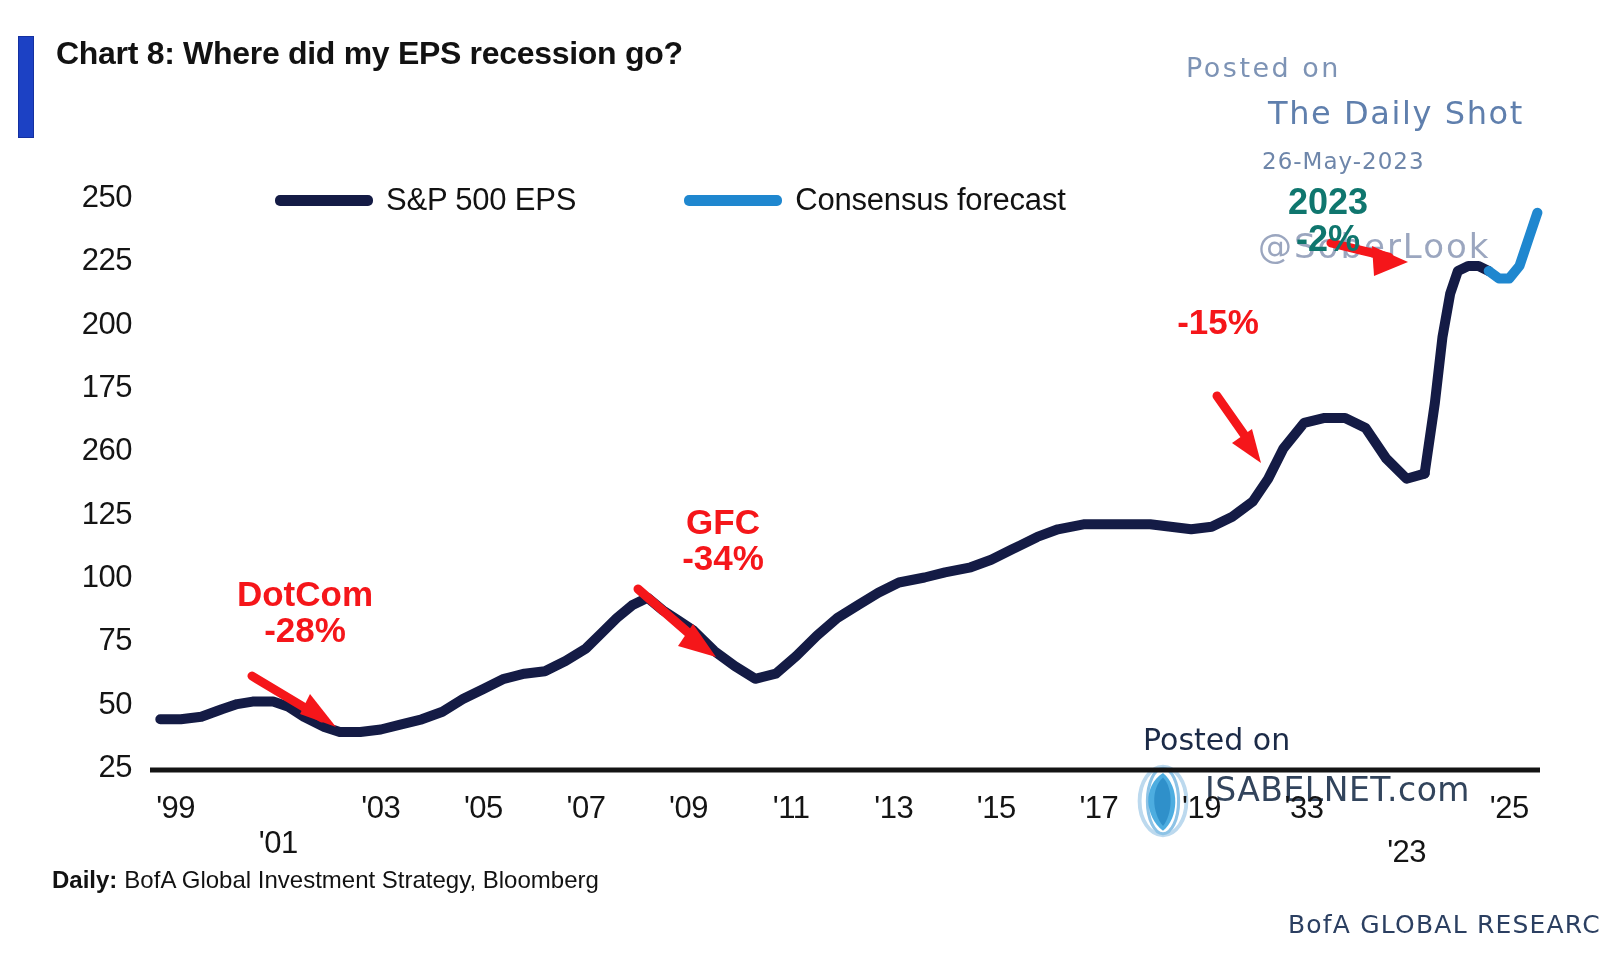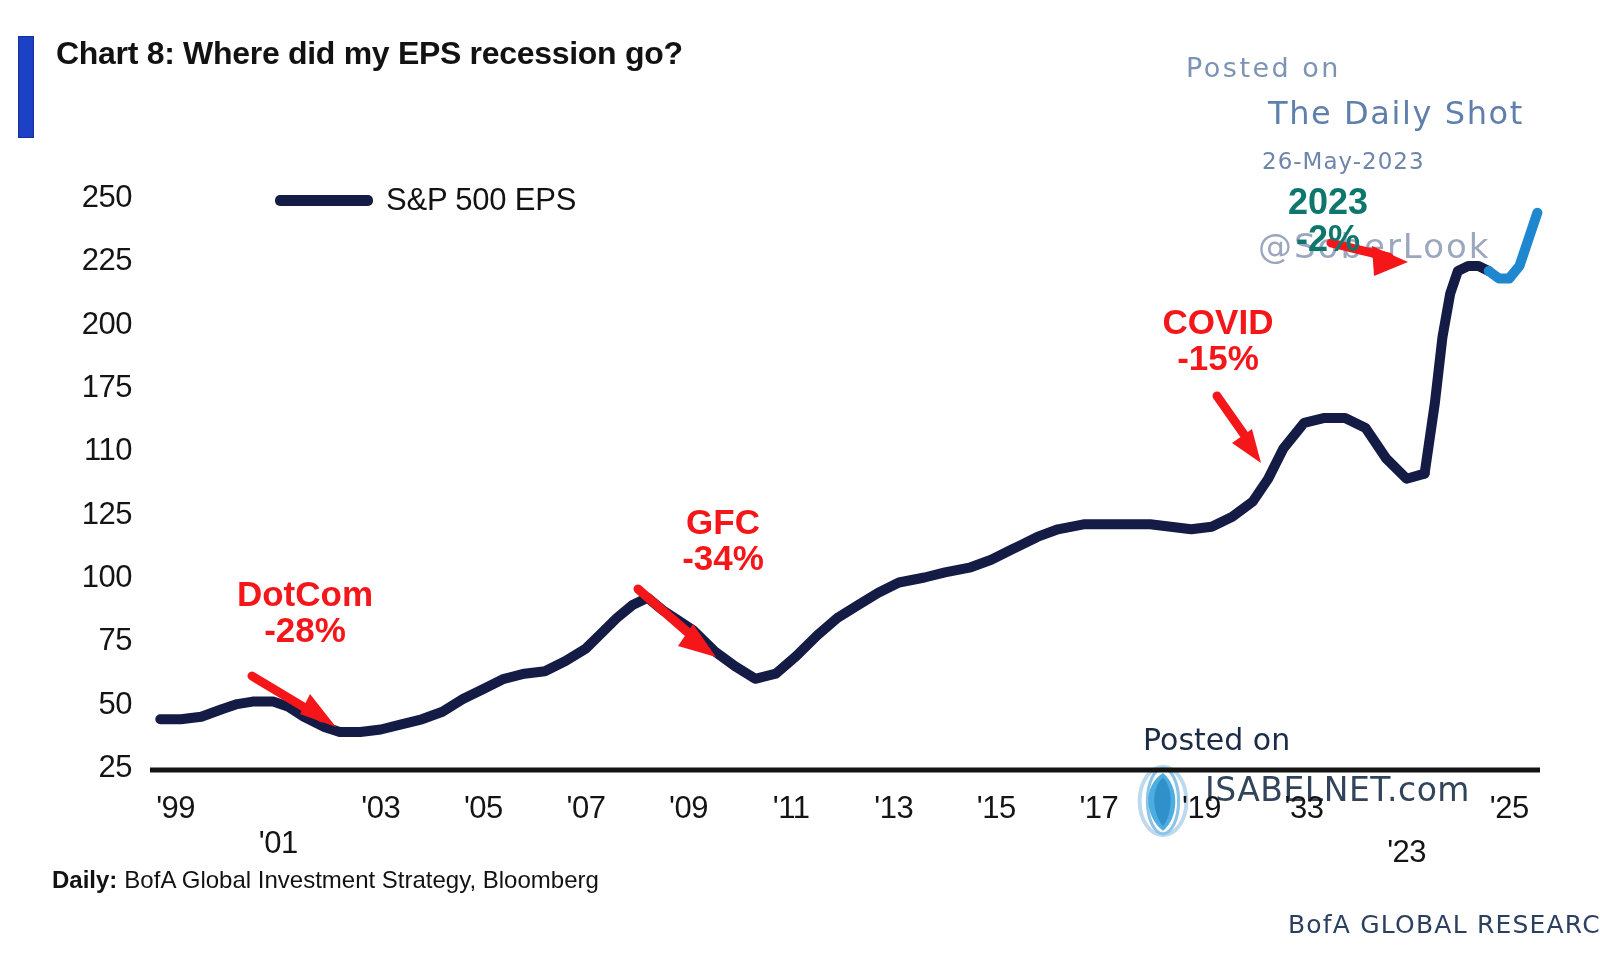--- a/index.html
+++ b/index.html
@@ -106,29 +106,33 @@
   <ellipse cx="50" cy="50" rx="20" ry="42" fill="none" stroke="#8dc3e6" stroke-width="4"></ellipse>
   <path d="M50 14 C24 30 26 70 50 88 C70 72 72 32 50 14 Z" fill="#2e9fda" opacity=".85"></path>
   <path d="M50 20 C34 34 36 66 50 82 C62 68 64 34 50 20 Z" fill="#1878b8" opacity=".55"></path>
 </svg>
 
 <div class="legend">
   <div class="legend-item">
     <span class="legend-swatch" style="background:#141b45"></span>
     <span class="legend-label">S&amp;P 500 EPS</span>
   </div>
+  <div class="legend-item">
+    <span class="legend-swatch" style="background:#1f87cf"></span>
+    <span class="legend-label">Consensus forecast</span>
+  </div>
 </div>
 
 <div id="ylabels">
     <div class="ytick" style="left: 40px; top: 749px;">25</div>
     <div class="ytick" style="left: 40px; top: 685.667px;">50</div>
     <div class="ytick" style="left: 40px; top: 622.333px;">75</div>
     <div class="ytick" style="left: 40px; top: 559px;">100</div>
     <div class="ytick" style="left: 40px; top: 495.667px;">125</div>
-    <div class="ytick" style="left: 40px; top: 432.333px;">110</div>
+    <div class="ytick" style="left: 40px; top: 432.333px;">260</div>
     <div class="ytick" style="left: 40px; top: 369px;">175</div>
     <div class="ytick" style="left: 40px; top: 305.667px;">200</div>
     <div class="ytick" style="left: 40px; top: 242.333px;">225</div>
     <div class="ytick" style="left: 40px; top: 179px;">250</div>
   </div>
 <div id="xlabels">
     <div class="xtick" style="left: 130.646px; top: 790px;">'99</div>
     <div class="xtick" style="left: 233.229px; top: 790px; margin-top: 35px;">'01</div>
     <div class="xtick" style="left: 335.812px; top: 790px;">'03</div>
     <div class="xtick" style="left: 438.395px; top: 790px;">'05</div>
@@ -172,21 +176,20 @@
 
 <div class="anno" style="left:215px;top:576px;width:180px;">
   <span class="l1">DotCom</span>
   <span class="l2">-28%</span>
 </div>
 <div class="anno" style="left:638px;top:504px;width:170px;">
   <span class="l1">GFC</span>
   <span class="l2">-34%</span>
 </div>
 <div class="anno" style="left:1128px;top:304px;width:180px;">
-  <span class="l1">COVID</span>
   <span class="l2">-15%</span>
 </div>
 <div class="anno-2023" style="left:1248px;top:184px;width:160px;">
   <span class="l1">2023</span>
   <span class="l2">-2%</span>
 </div>
 
 <div class="source">
   <b>Daily:</b><span class="src-text">BofA Global Investment Strategy, Bloomberg</span>
 </div>

